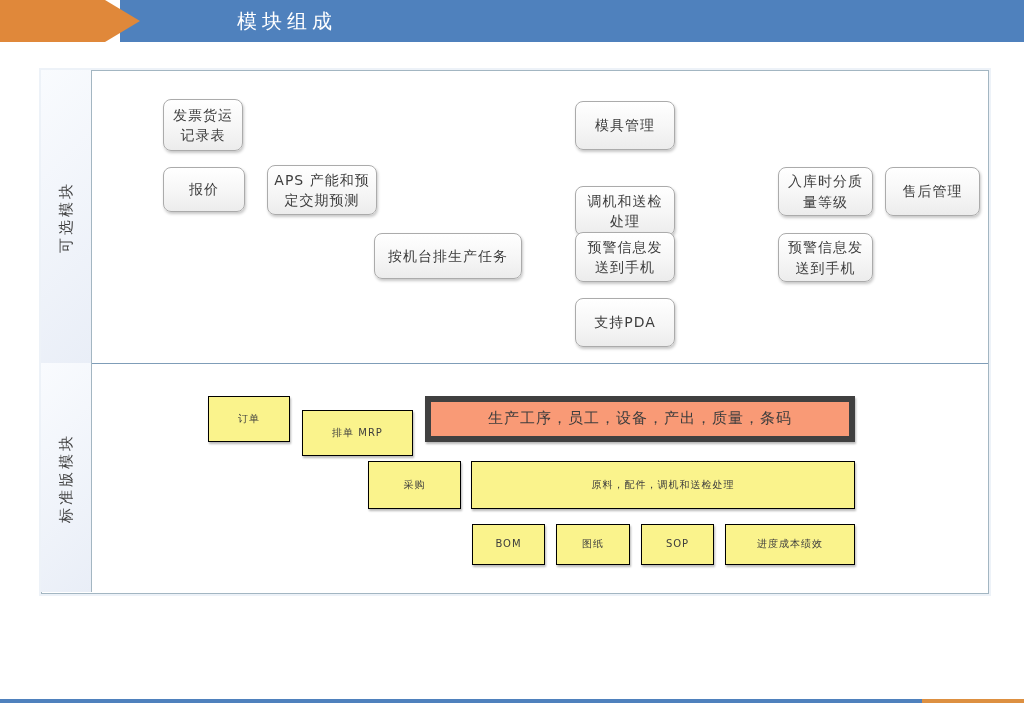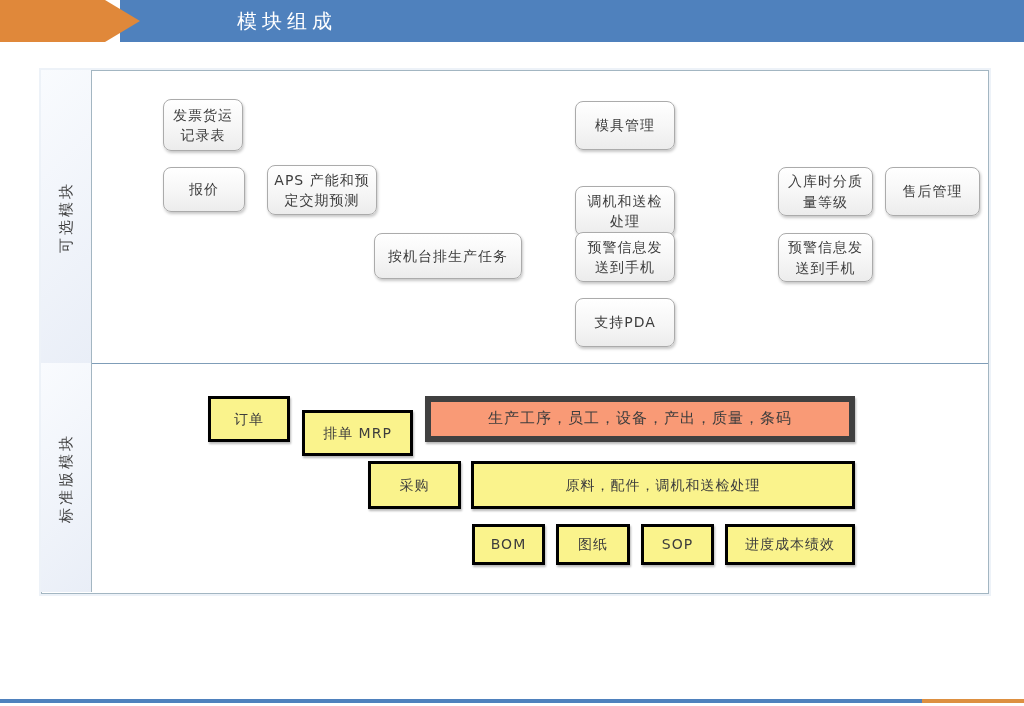--- a/index.html
+++ b/index.html
@@ -47,22 +47,22 @@
     text-align:center;color:#3d3d3d;box-sizing:border-box;
     line-height:1.45;padding:2px 6px;
   }
   .box.gray{
     font-size:14px;letter-spacing:1px;
     background:linear-gradient(#ffffff 0%,#f6f6f6 55%,#ececec 100%);
     border:1px solid #ababab;border-radius:8px;
     box-shadow:1px 2px 3px rgba(0,0,0,0.22);
   }
   .box.yellow{
-    font-size:14px;letter-spacing:1px;
-    background:#faf38c;border:3px solid #000000;
+    font-size:10px;letter-spacing:1px;
+    background:#faf38c;border:1px solid #000000;
     box-shadow:1px 2px 2px rgba(0,0,0,0.28);
   }
   .box.salmon{
     font-size:15px;letter-spacing:1px;
     background:#f99a76;border:6px solid #404040;
     box-shadow:1px 2px 2px rgba(0,0,0,0.28);
   }
   
   .footer-rule-blue{
     position:absolute;left:0;top:699px;width:922px;height:4px;background:#4f81bd;

